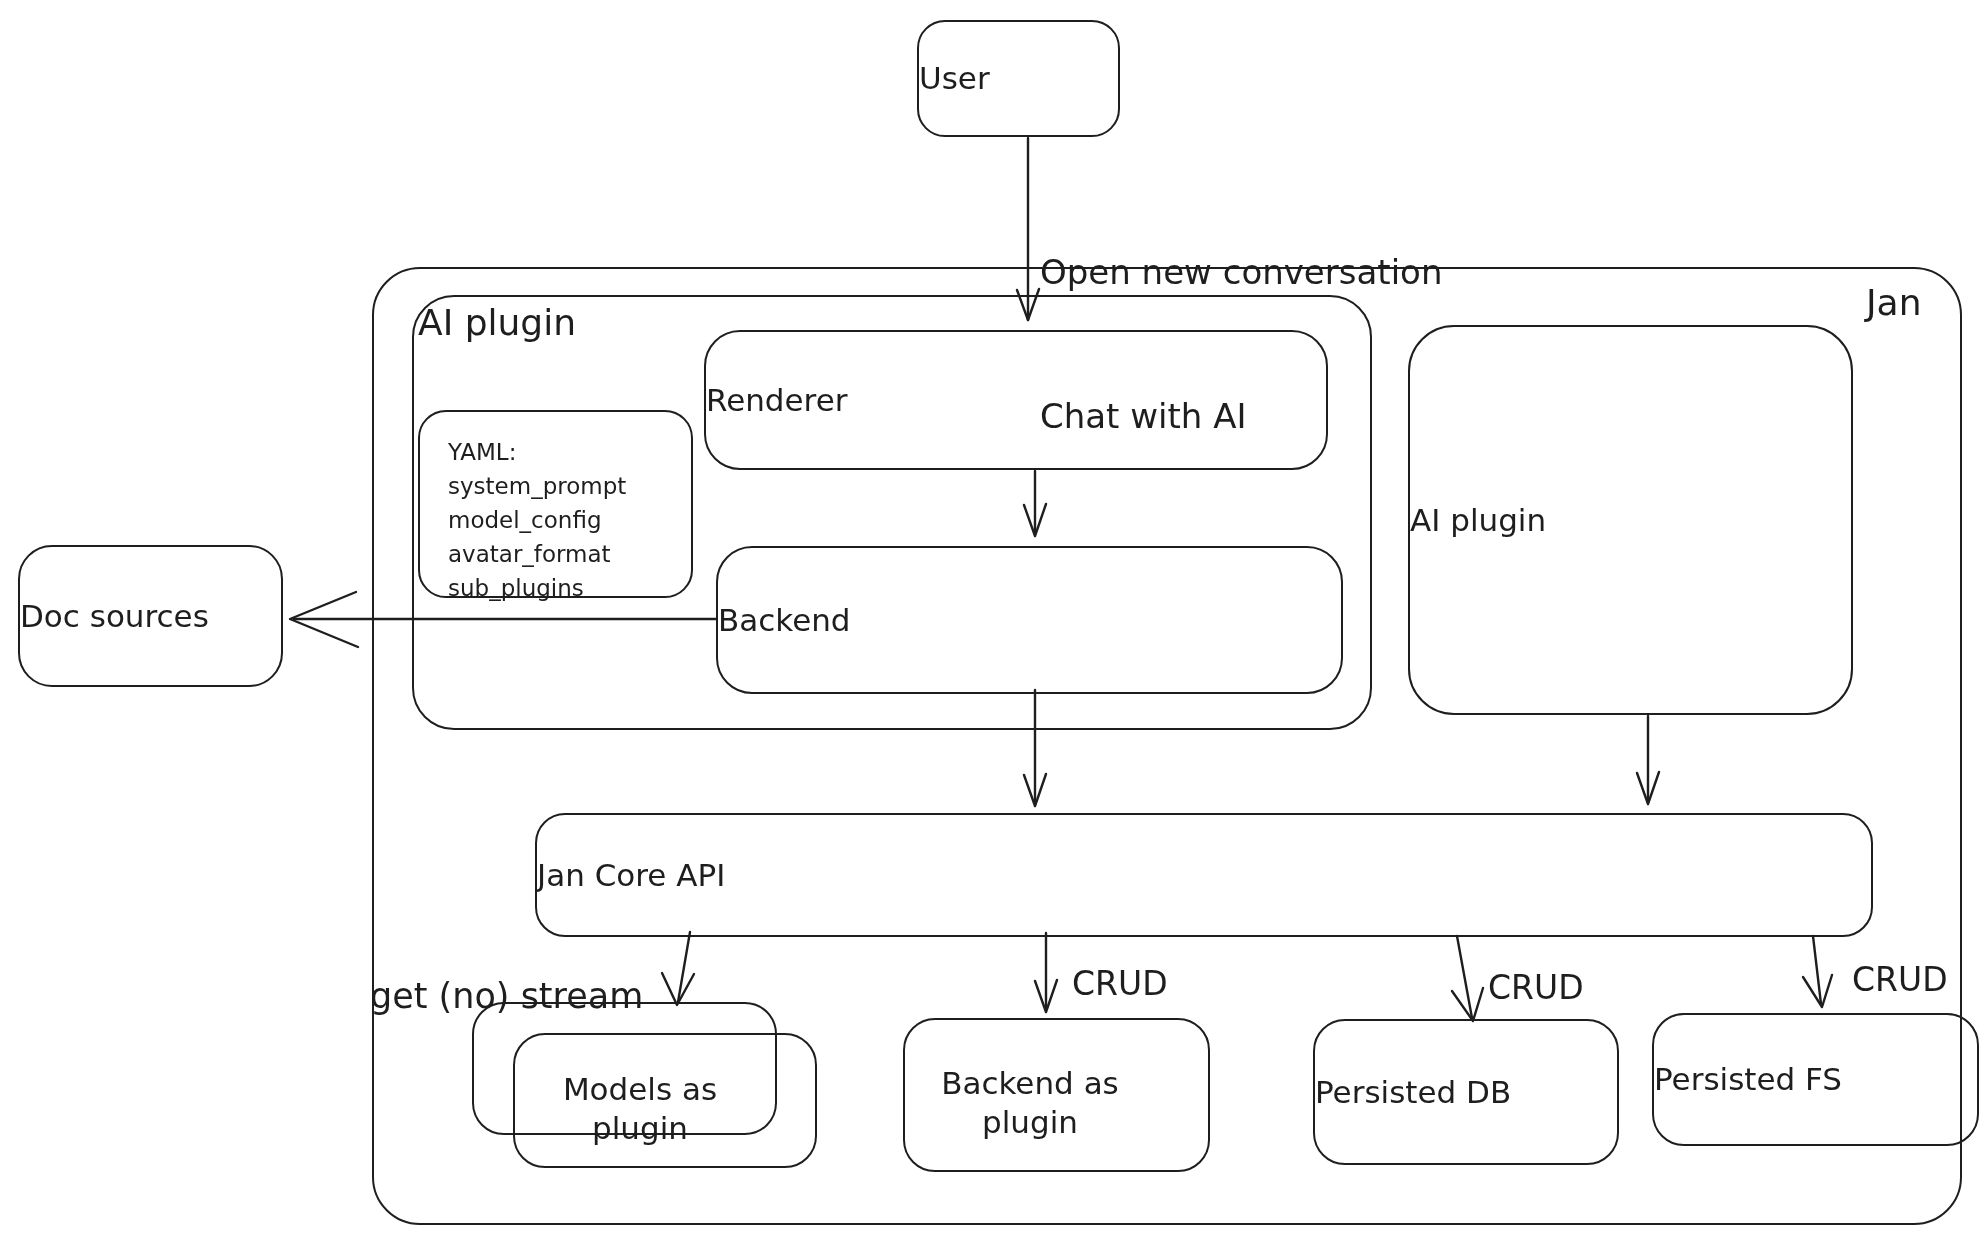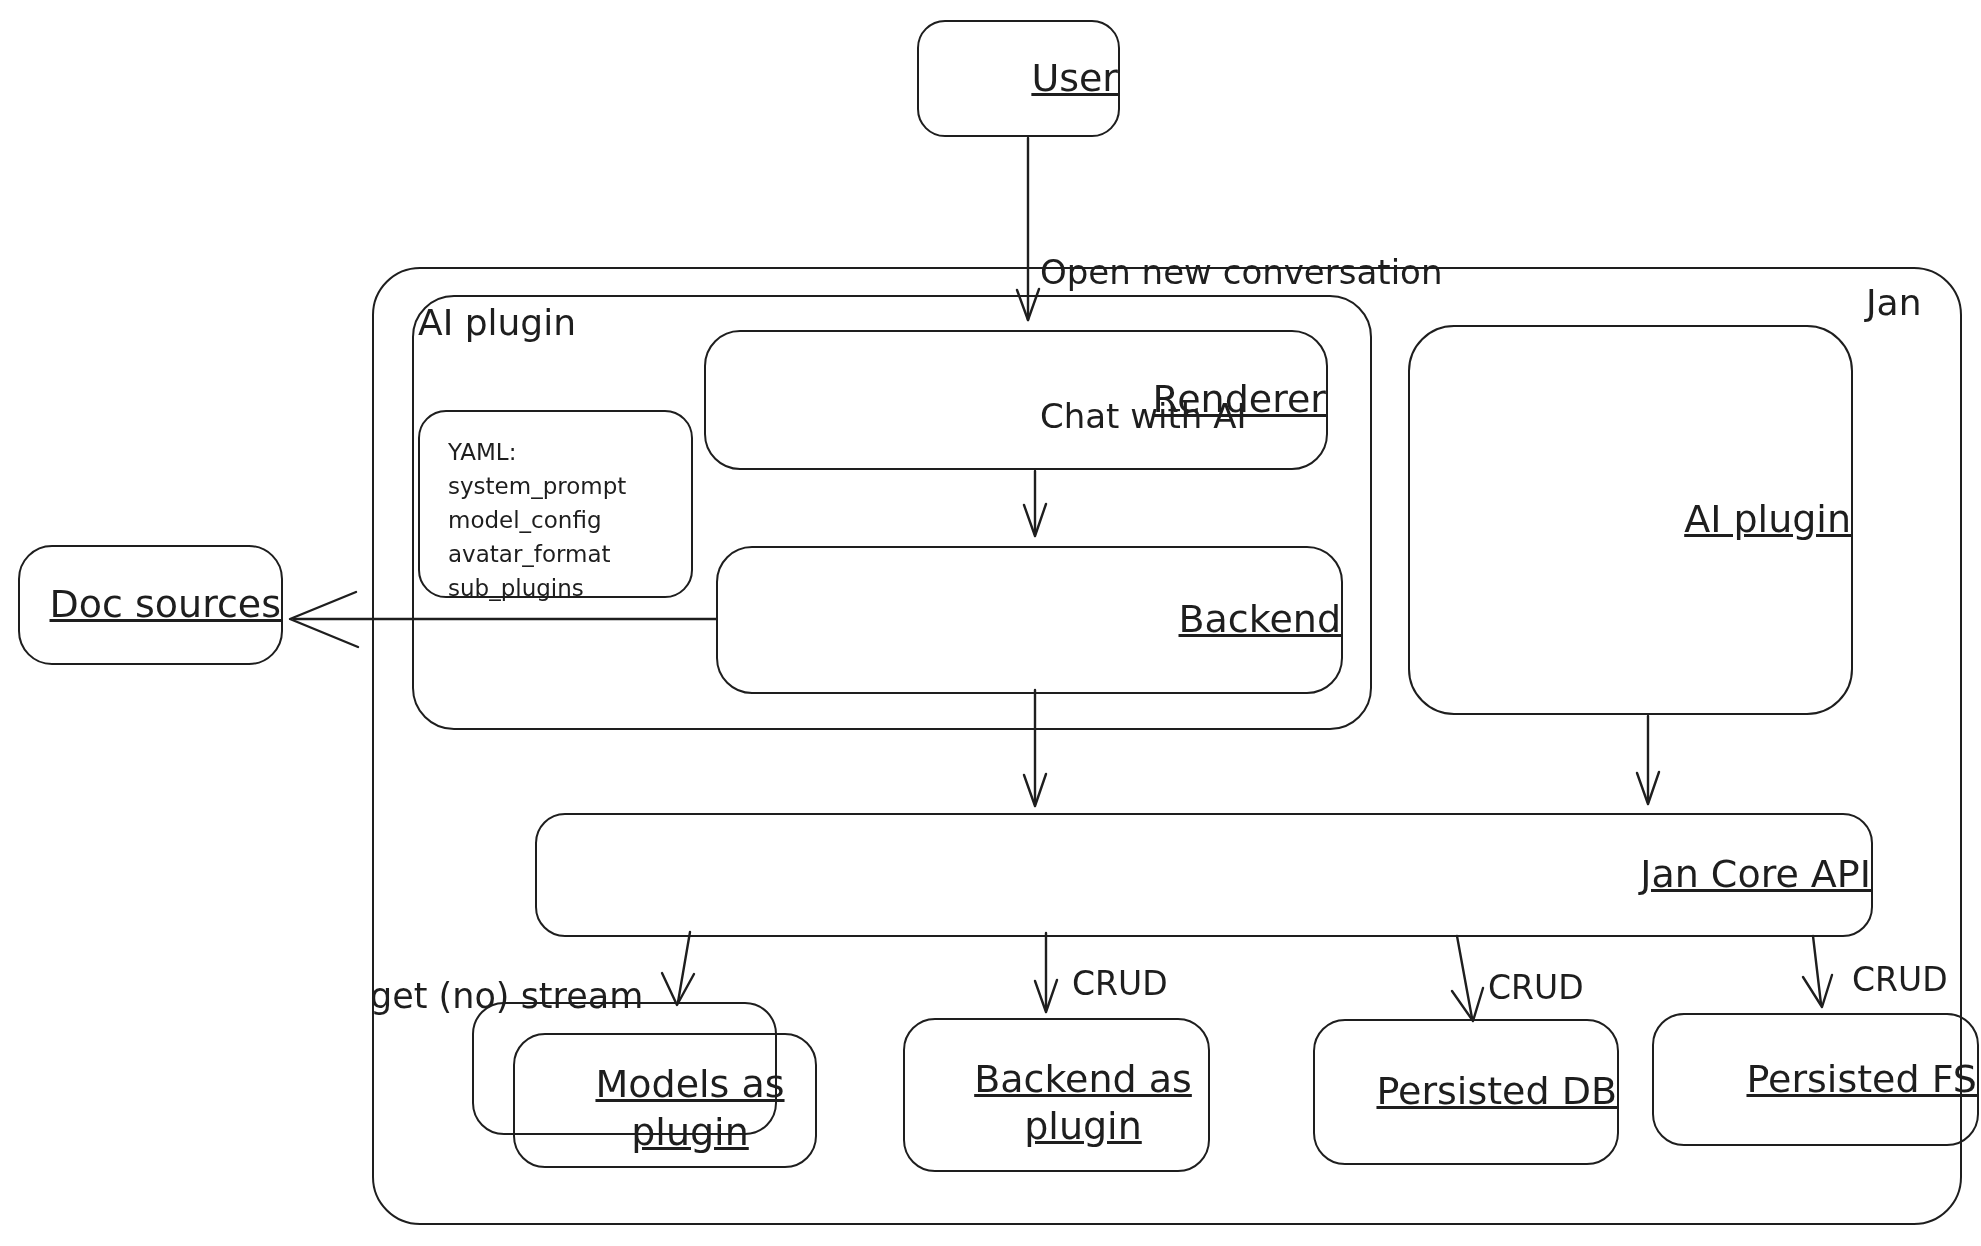--- a/index.html
+++ b/index.html
@@ -9,26 +9,25 @@
     background:#ffffff;
     font-family:"DejaVu Sans","Liberation Sans",sans-serif;
     color:#1e1e1e;
     overflow:hidden;
   }
   .node{
     position:absolute;
     border:2.6px solid #1e1e1e;
     border-radius:36px;
     background:transparent;
-    display:flex;align-items:center;justify-content:flex-end;
+    display:flex;align-items:center;justify-content:flex-start;
     text-align:center;
-    font-size:38px;line-height:1.25;
+    font-size:31px;line-height:1.25;
     color:#1e1e1e;
     box-sizing:border-box;
-    text-decoration:underline;
   }
   .container-box{border-width:2.4px;}
   .lbl{position:absolute;white-space:pre;color:#1e1e1e;}
   .lbl-34{font-size:34px;}
   .lbl-36{font-size:36px;}
   .lbl-33{font-size:33px;}
   .yaml-box{
     position:absolute;border:2.4px solid #1e1e1e;border-radius:28px;
     box-sizing:border-box;padding:23px 0 0 28px;
     font-size:23px;line-height:34px;background:transparent;
@@ -118,21 +117,21 @@
   </div>
 
   <div class="node" style="left:704px;top:330px;width:624px;height:140px;">
     <span>Renderer</span>
   </div>
 
   <div class="node" style="left:716px;top:540px;width:627px;height:148px;margin-top:6px;">
     <span>Backend</span>
   </div>
 
-  <div class="node" style="left:18px;top:545px;width:265px;height:120px;border-radius:34px;">
+  <div class="node" style="left:18px;top:545px;width:265px;height:142px;border-radius:34px;">
     <span>Doc sources</span>
   </div>
 
   <div class="node" style="left:1408px;top:325px;width:445px;height:390px;border-radius:46px;">
     <span>AI plugin</span>
   </div>
 
   <div class="node" style="left:535px;top:813px;width:1338px;height:124px;border-radius:30px;">
     <span>Jan Core API</span>
   </div>

